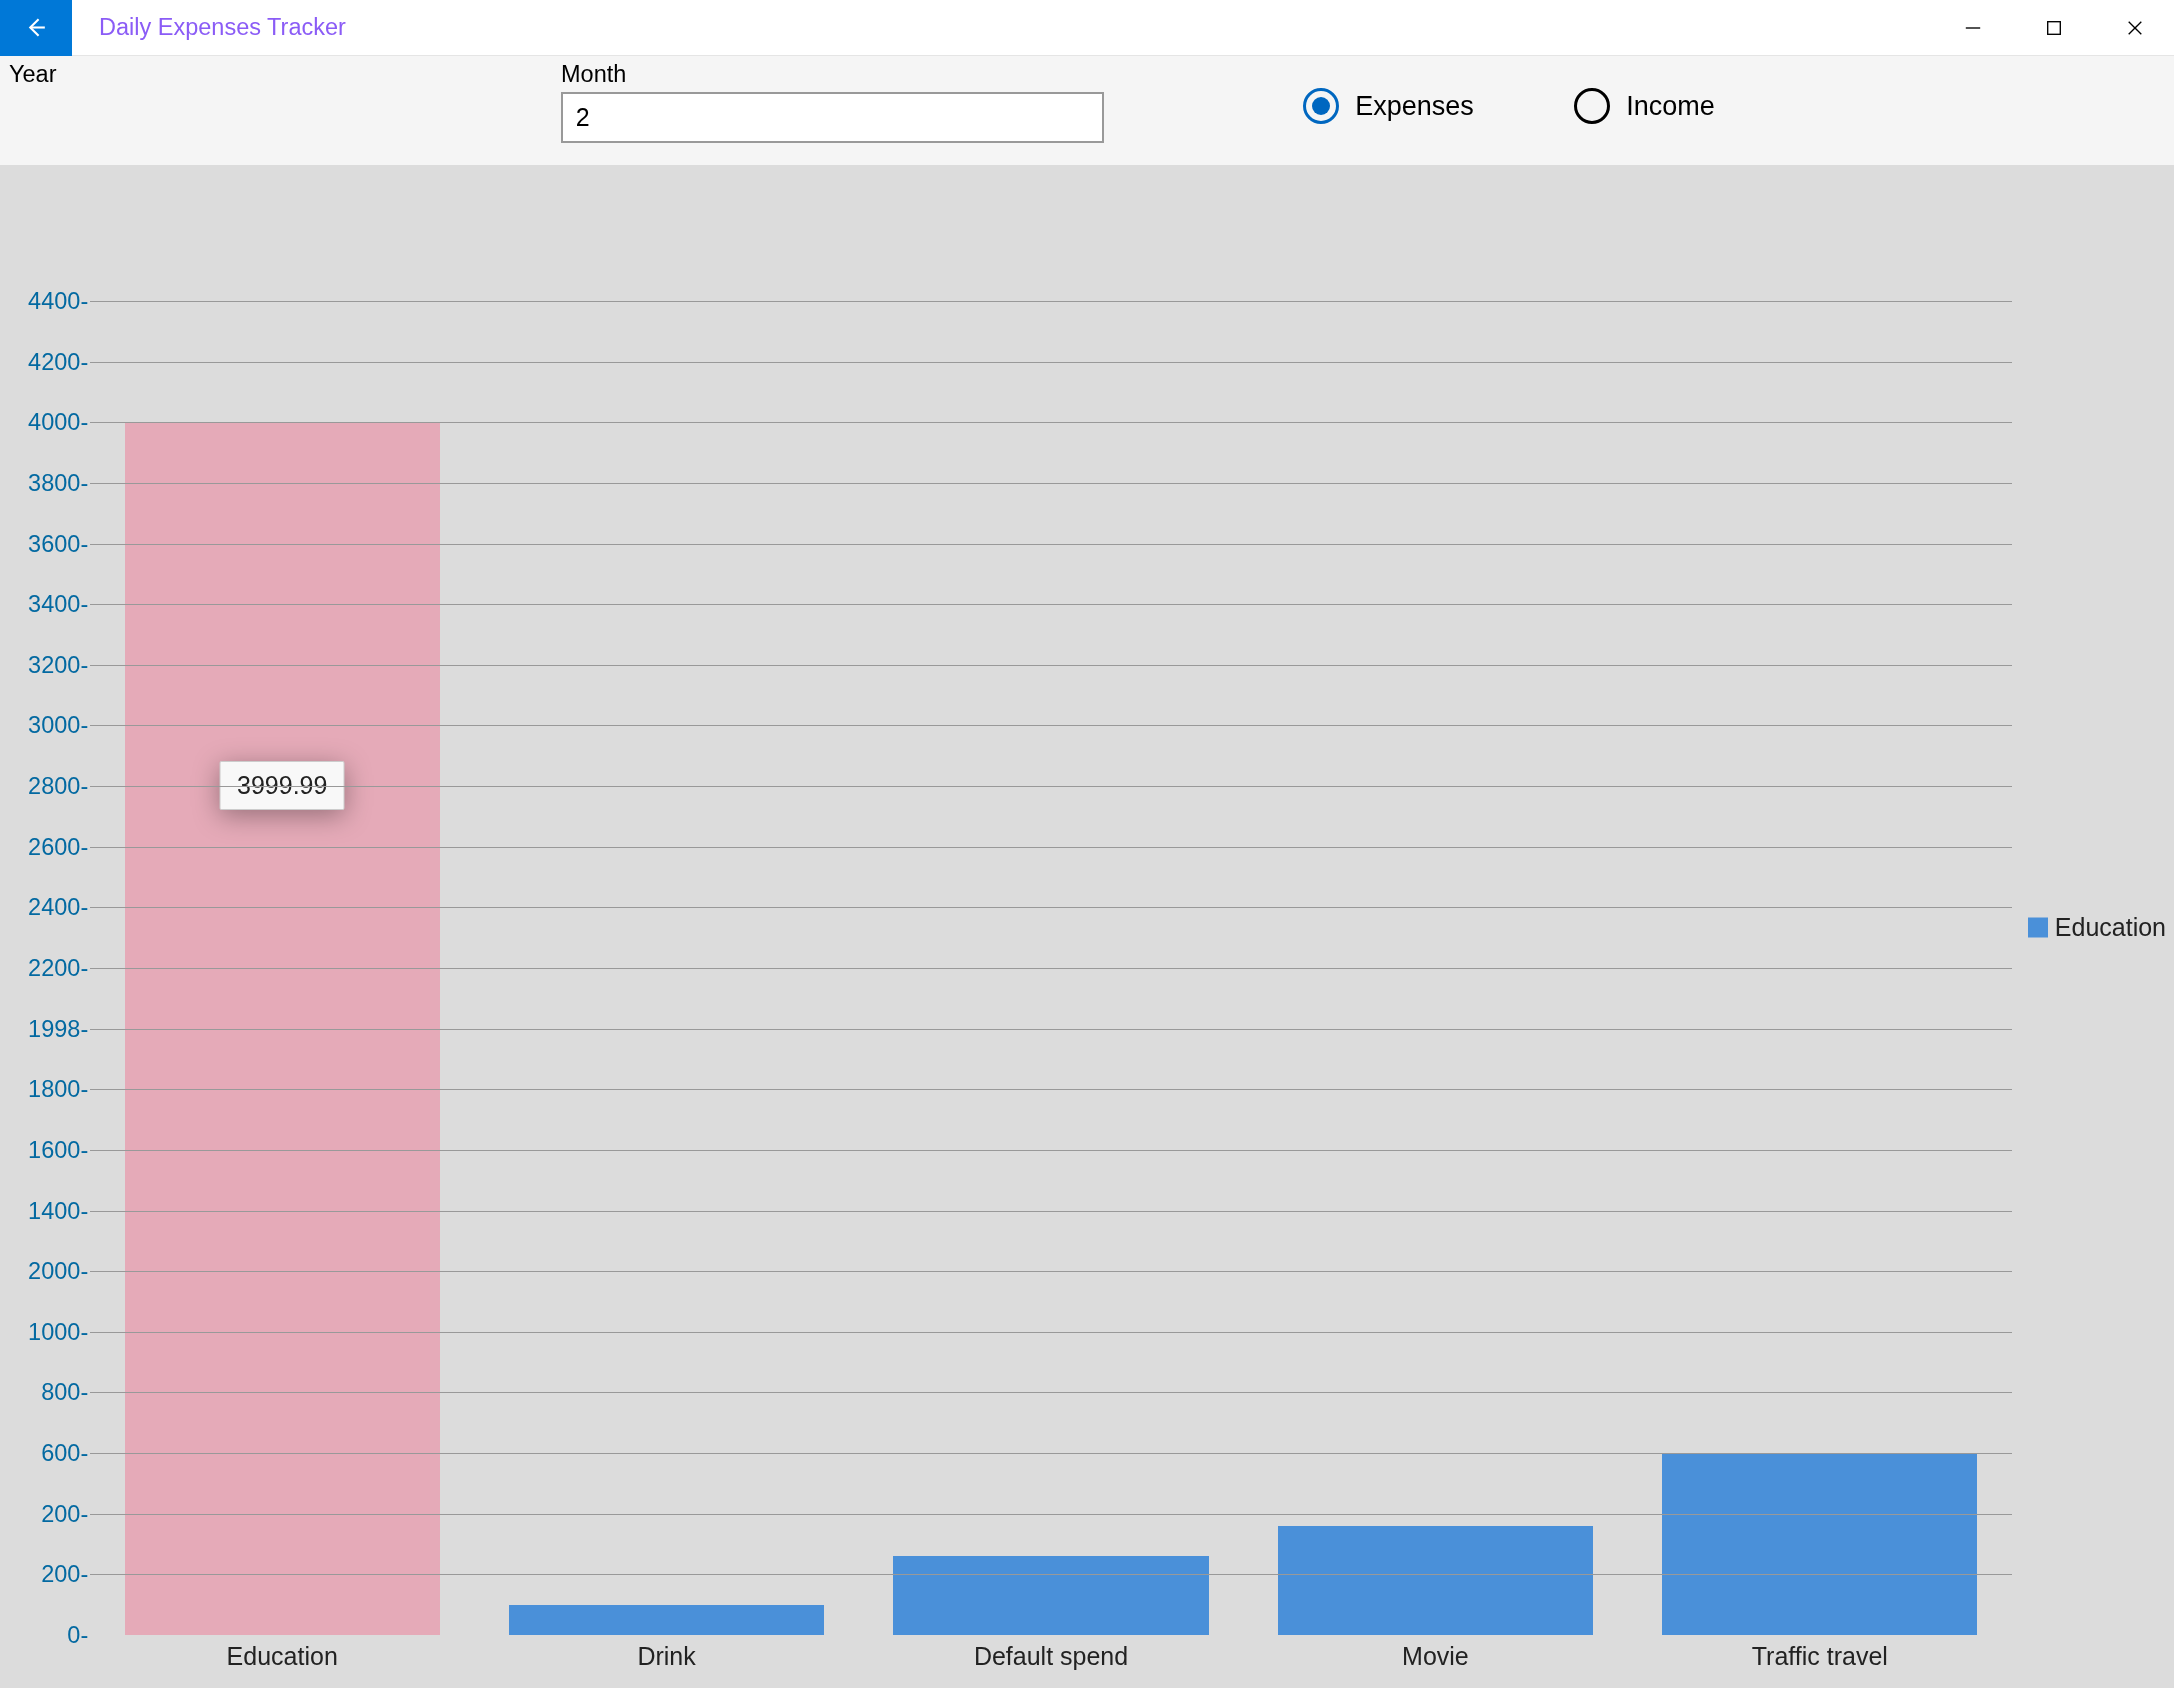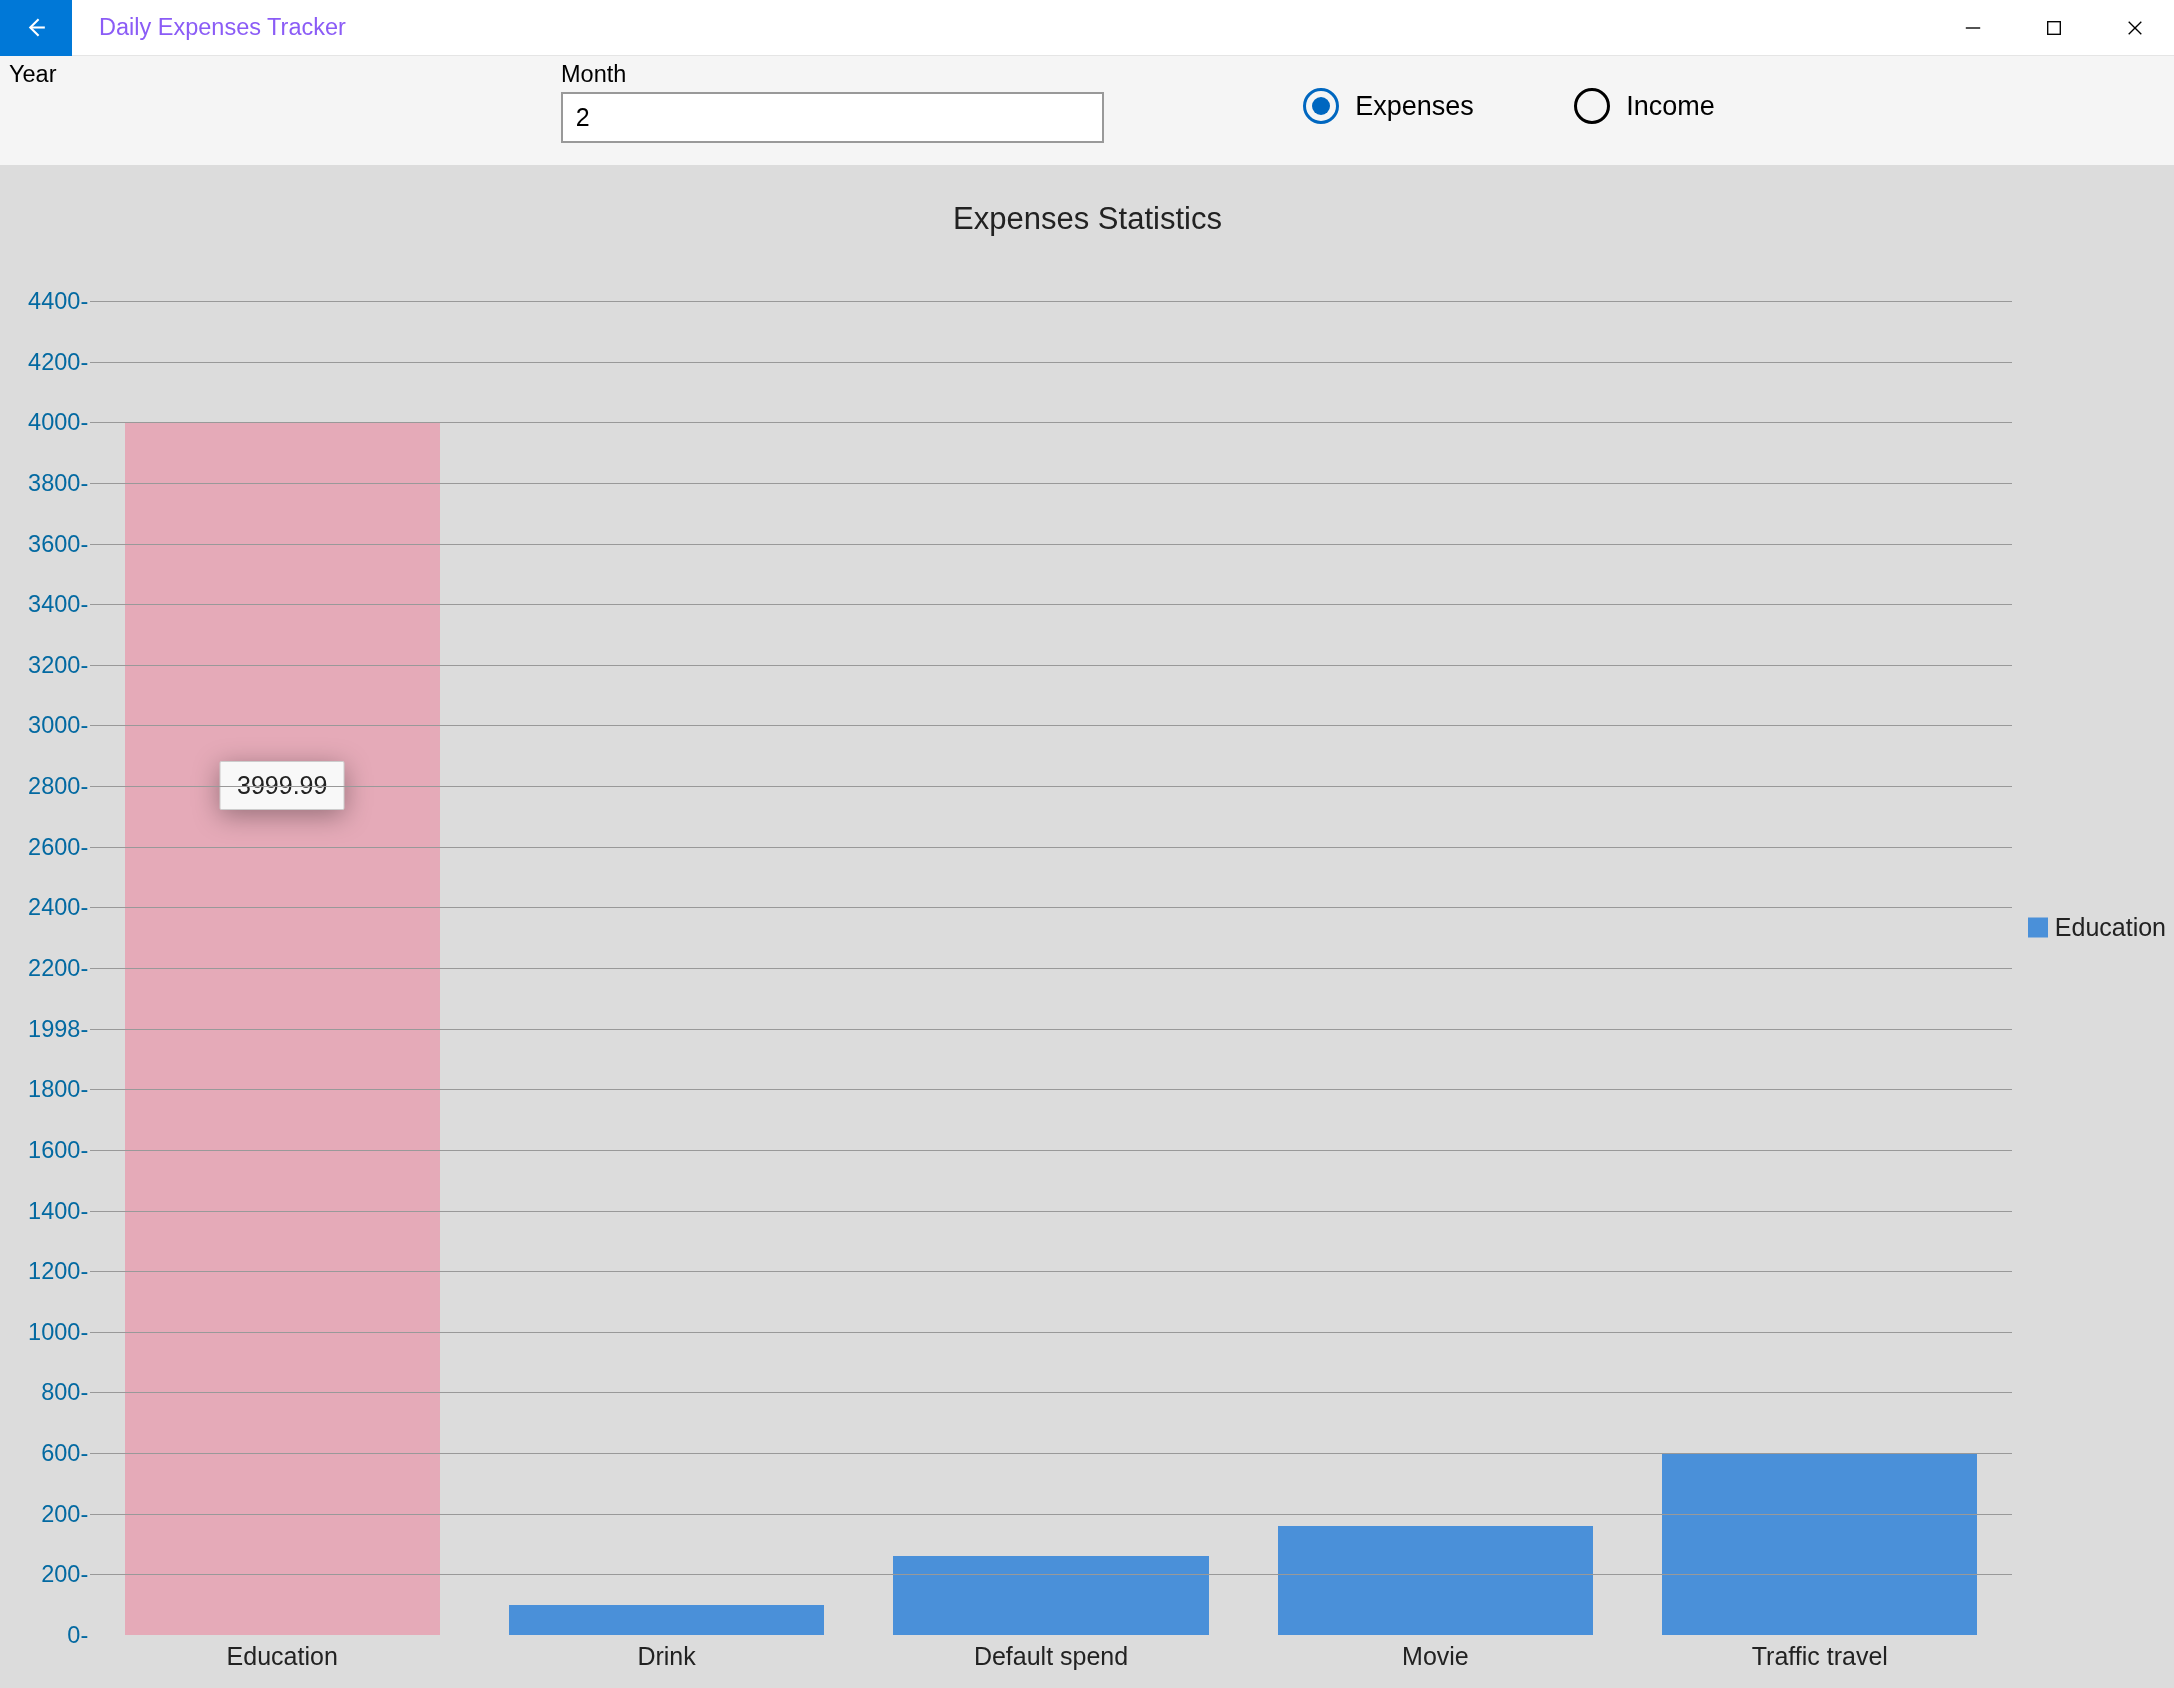--- a/index.html
+++ b/index.html
@@ -241,21 +241,20 @@
       <span>Expenses</span>
     </div>
     <div class="radio">
       <span class="radio-circle"></span>
       <span>Income</span>
     </div>
   </div>
 </div>
 
 <div class="chart-area">
-  <div class="chart-title">Expenses Statistics</div>
   <div class="plot" id="plot">
     <div class="bars-row" id="bars-row">
         <div class="bar-slot">
           <div class="bar highlight" style="height: 90.9089%;"></div>
           <div class="x-label">Education</div>
           <div class="tooltip" style="left: 50%; transform: translateX(-50%); bottom: calc(61.818%);">3999.99</div>
         </div>
         <div class="bar-slot">
           <div class="bar" style="height: 2.27273%;"></div>
           <div class="x-label">Drink</div>
@@ -278,21 +277,21 @@
       <div class="y-tick" style="top: 95.4545%;">200</div>
       <div class="grid-line" style="top: 90.9091%;"></div>
       <div class="y-tick" style="top: 90.9091%;">200</div>
       <div class="grid-line" style="top: 86.3636%;"></div>
       <div class="y-tick" style="top: 86.3636%;">600</div>
       <div class="grid-line" style="top: 81.8182%;"></div>
       <div class="y-tick" style="top: 81.8182%;">800</div>
       <div class="grid-line" style="top: 77.2727%;"></div>
       <div class="y-tick" style="top: 77.2727%;">1000</div>
       <div class="grid-line" style="top: 72.7273%;"></div>
-      <div class="y-tick" style="top: 72.7273%;">1200</div>
+      <div class="y-tick" style="top: 72.7273%;">2000</div>
       <div class="grid-line" style="top: 68.1818%;"></div>
       <div class="y-tick" style="top: 68.1818%;">1400</div>
       <div class="grid-line" style="top: 63.6364%;"></div>
       <div class="y-tick" style="top: 63.6364%;">1600</div>
       <div class="grid-line" style="top: 59.0909%;"></div>
       <div class="y-tick" style="top: 59.0909%;">1800</div>
       <div class="grid-line" style="top: 54.5455%;"></div>
       <div class="y-tick" style="top: 54.5455%;">1998</div>
       <div class="grid-line" style="top: 50%;"></div>
       <div class="y-tick" style="top: 50%;">2200</div>

